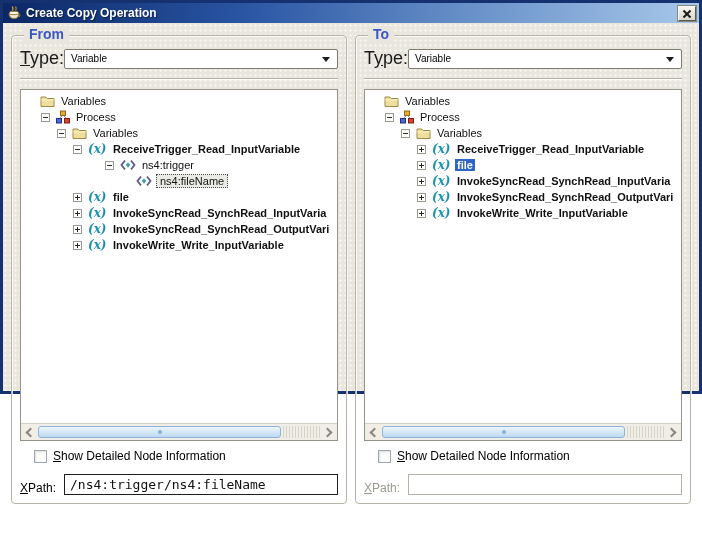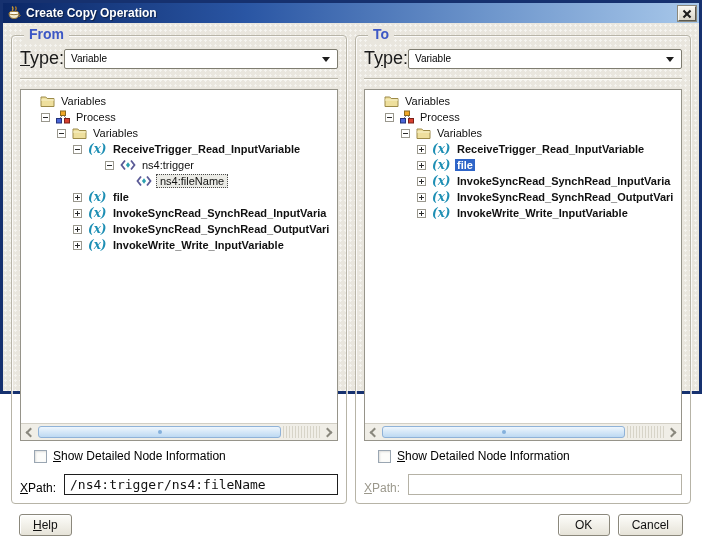--- a/index.html
+++ b/index.html
@@ -432,23 +432,15 @@
         </div>
 
         <div class="xpath-row">
           <span class="xpath-label"><span></span><span class="mn">X</span><span>Path:</span></span>
           <input class="xpath-input" disabled="" value="" style="">
         </div>
       </div>
 
     </div>
 
-    <div class="button-row">
-      <button class="btn">
-          <span><span></span><span class="mn">H</span><span>elp</span></span>
-        </button>
-      <span class="spacer"></span>
-      <button class="btn">OK</button>
-      <button class="btn">Cancel</button>
-    </div>
   </div>
 
 </div>
 
 </body></html>

